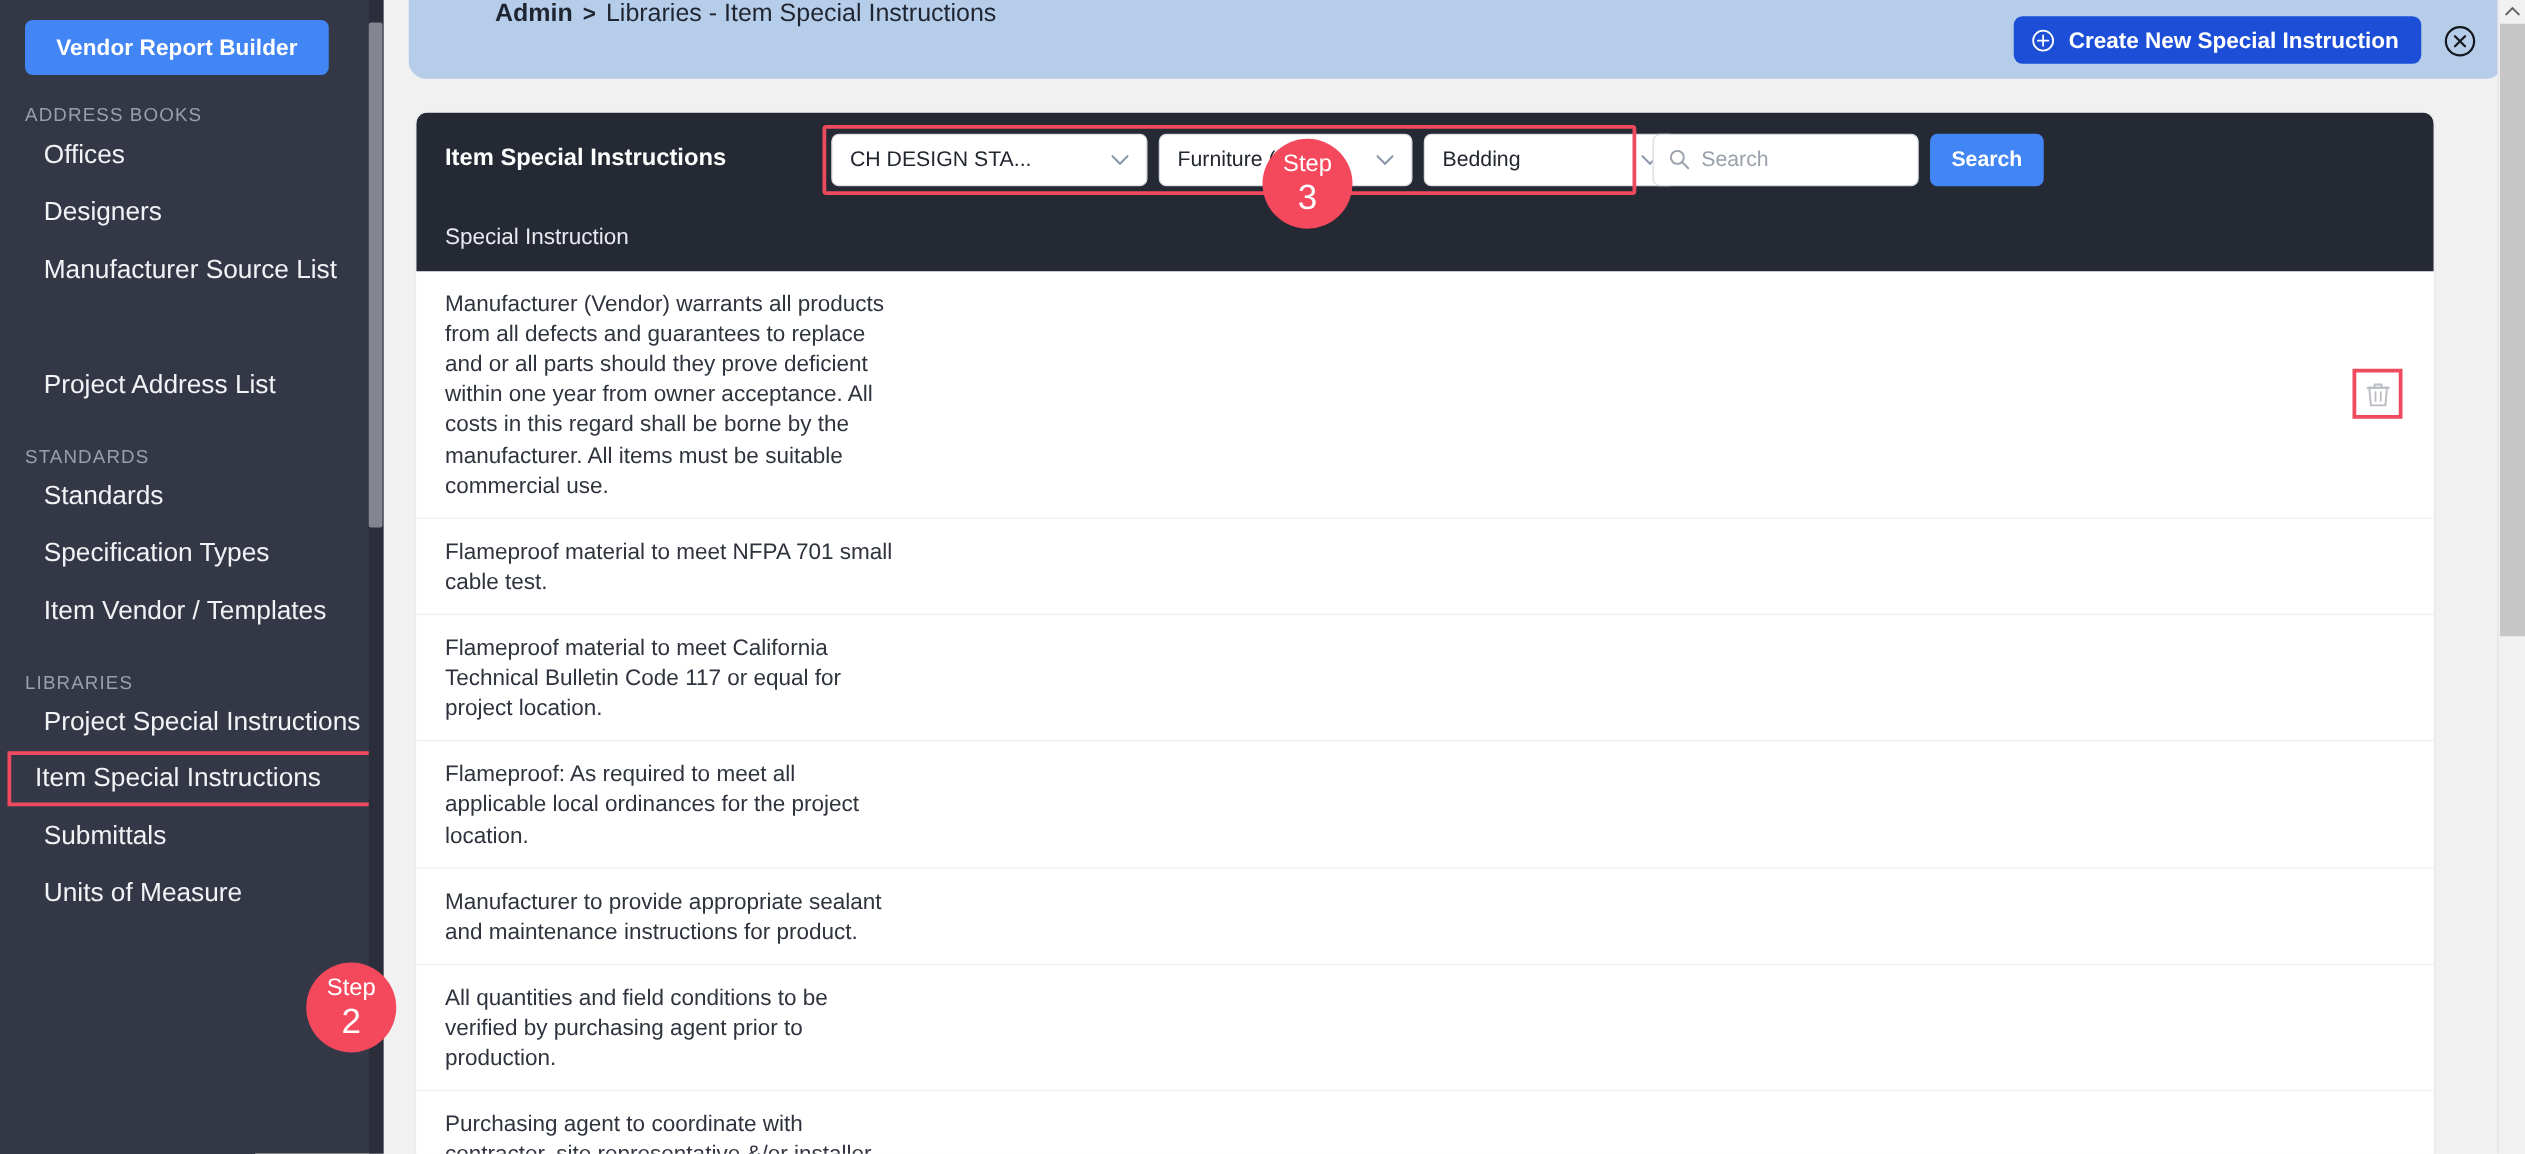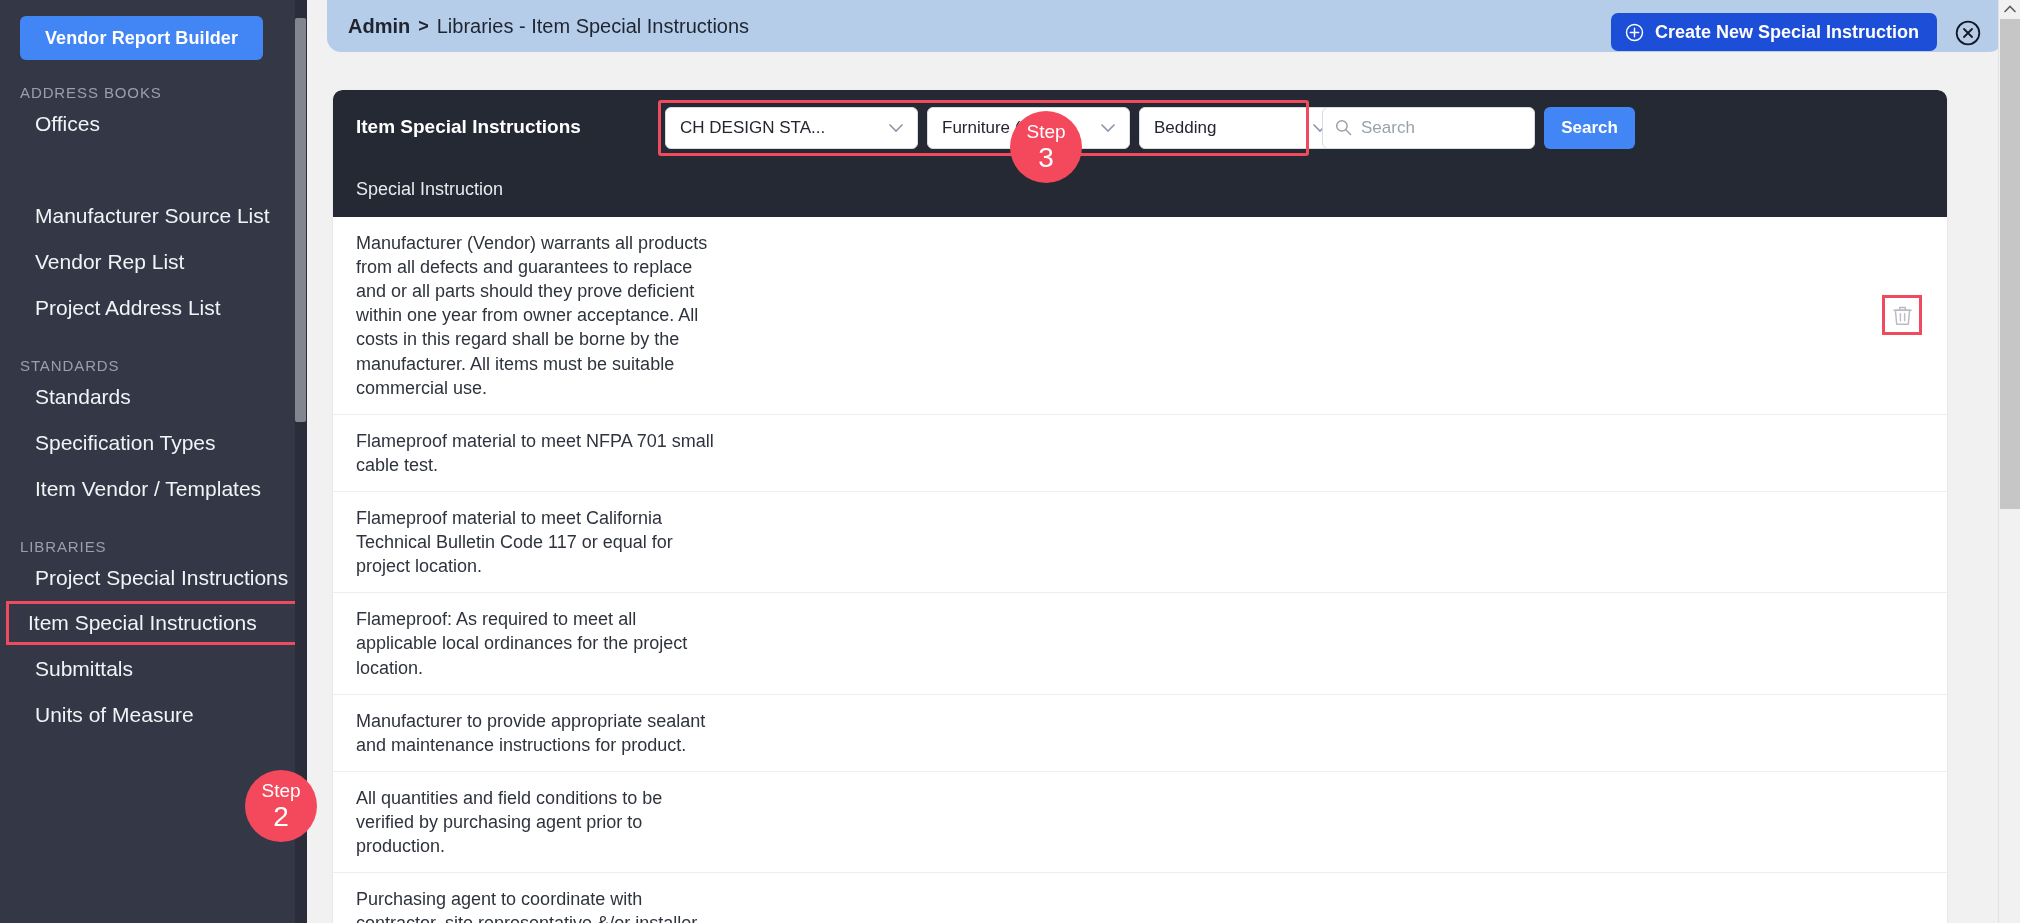--- a/index.html
+++ b/index.html
@@ -70,24 +70,24 @@
   
   #main {
     position: absolute; left: 307px; top: 0;
     width: 1713px; height: 923px;
     background: #f1f1f1;
   }
 
   
   #page-header {
     position: absolute; left: 20px; top: 0;
-    width: 1676px; height: 52px;
+    width: 1676px; height: 63px;
     background: #b6cdea;
     border-radius: 0 0 14px 14px;
-    display: flex; align-items: center;
+    display: flex; align-items: flex-start; padding-left: 48px;
   }
   #breadcrumb {
     margin-left: 21px;
     font-size: 20px; color: #1e2430;
     display: flex; align-items: center; gap: 8px;
     white-space: nowrap;
   }
   #breadcrumb .bc-root { font-weight: bold; }
   #breadcrumb .bc-sep { font-weight: bold; font-size: 18px; }
   #create-btn {
@@ -248,25 +248,25 @@
 <div id="app">
 
   <nav id="sidebar">
     <div id="sidebar-inner">
       <button class="report-btn">Vendor Report Builder</button>
 
       <div class="nav-section-label" style="top:84px">ADDRESS BOOKS</div>
       <div class="nav-item" style="top:104px">
         <span>Offices</span>
       </div>
+      <div class="nav-item" style="top:150px">
+        <span>Designers</span>
+      </div>
       <div class="nav-item" style="top:196px">
         <span>Manufacturer Source List</span>
-      </div>
-      <div class="nav-item" style="top:242px">
-        <span>Vendor Rep List</span>
       </div>
       <div class="nav-item" style="top:288px">
         <span>Project Address List</span>
       </div>
 
       <div class="nav-section-label" style="top:357px">STANDARDS</div>
       <div class="nav-item" style="top:377px">
         <span>Standards</span>
       </div>
       <div class="nav-item" style="top:423px">

